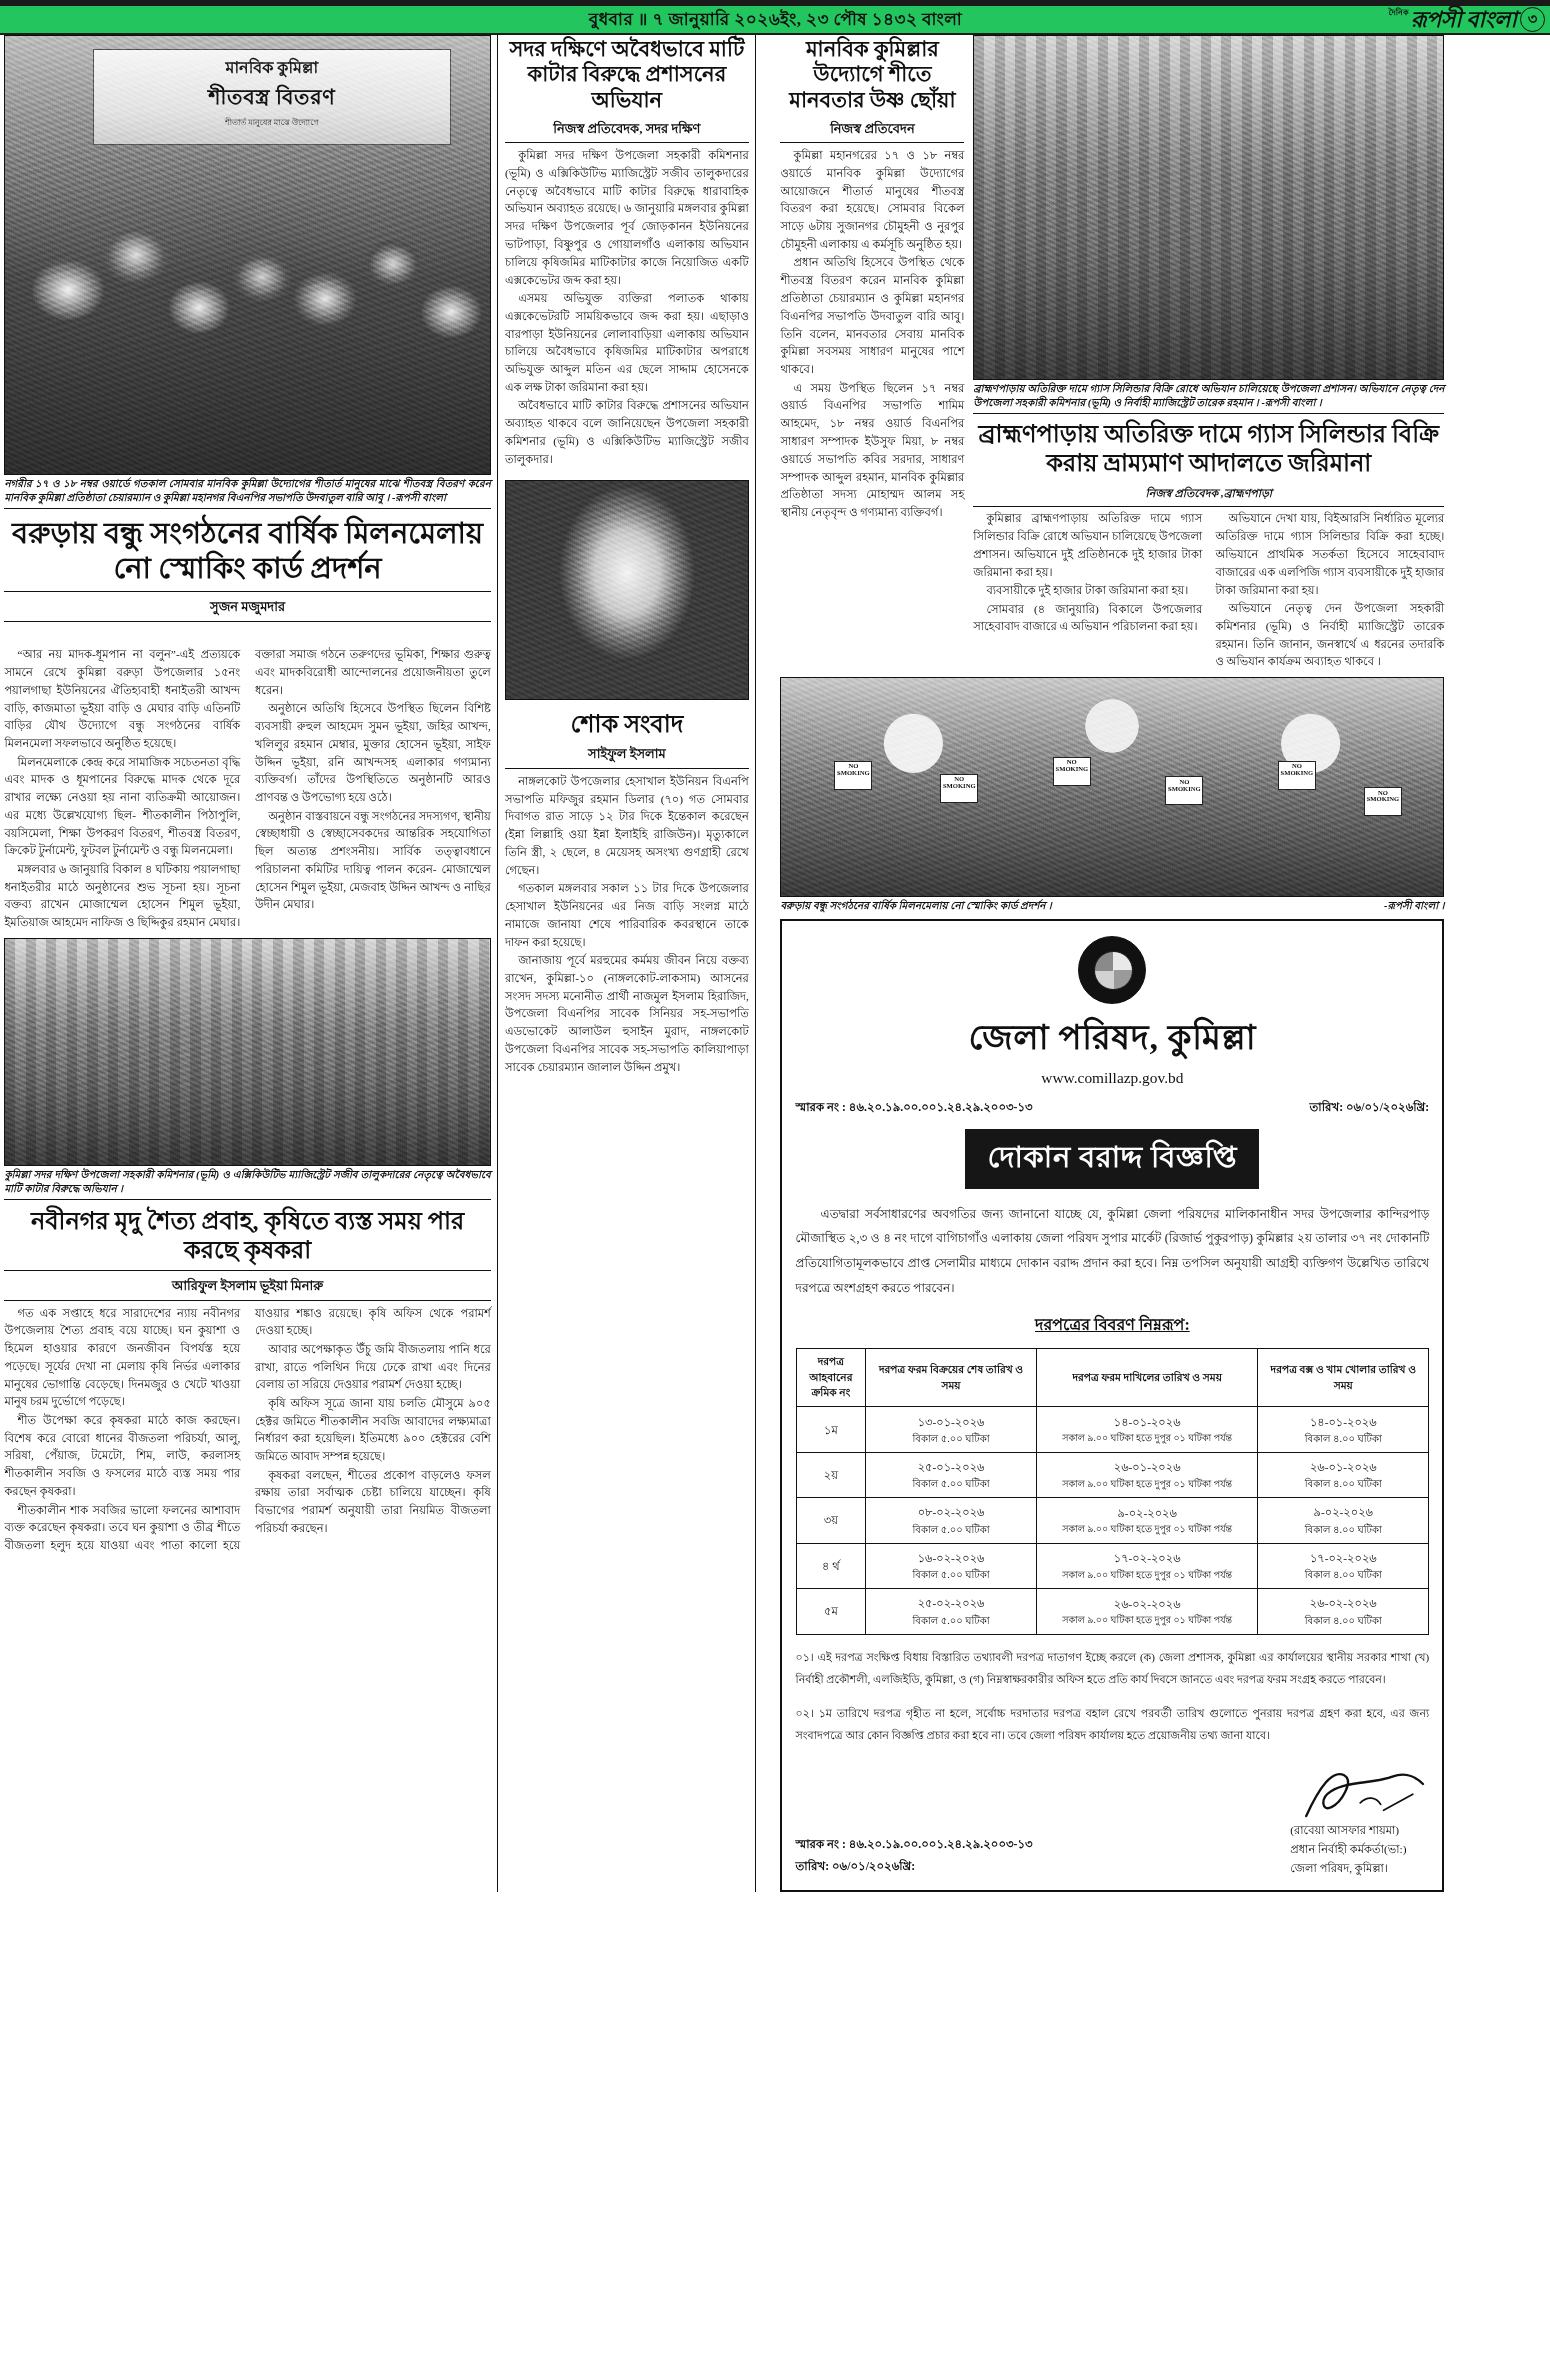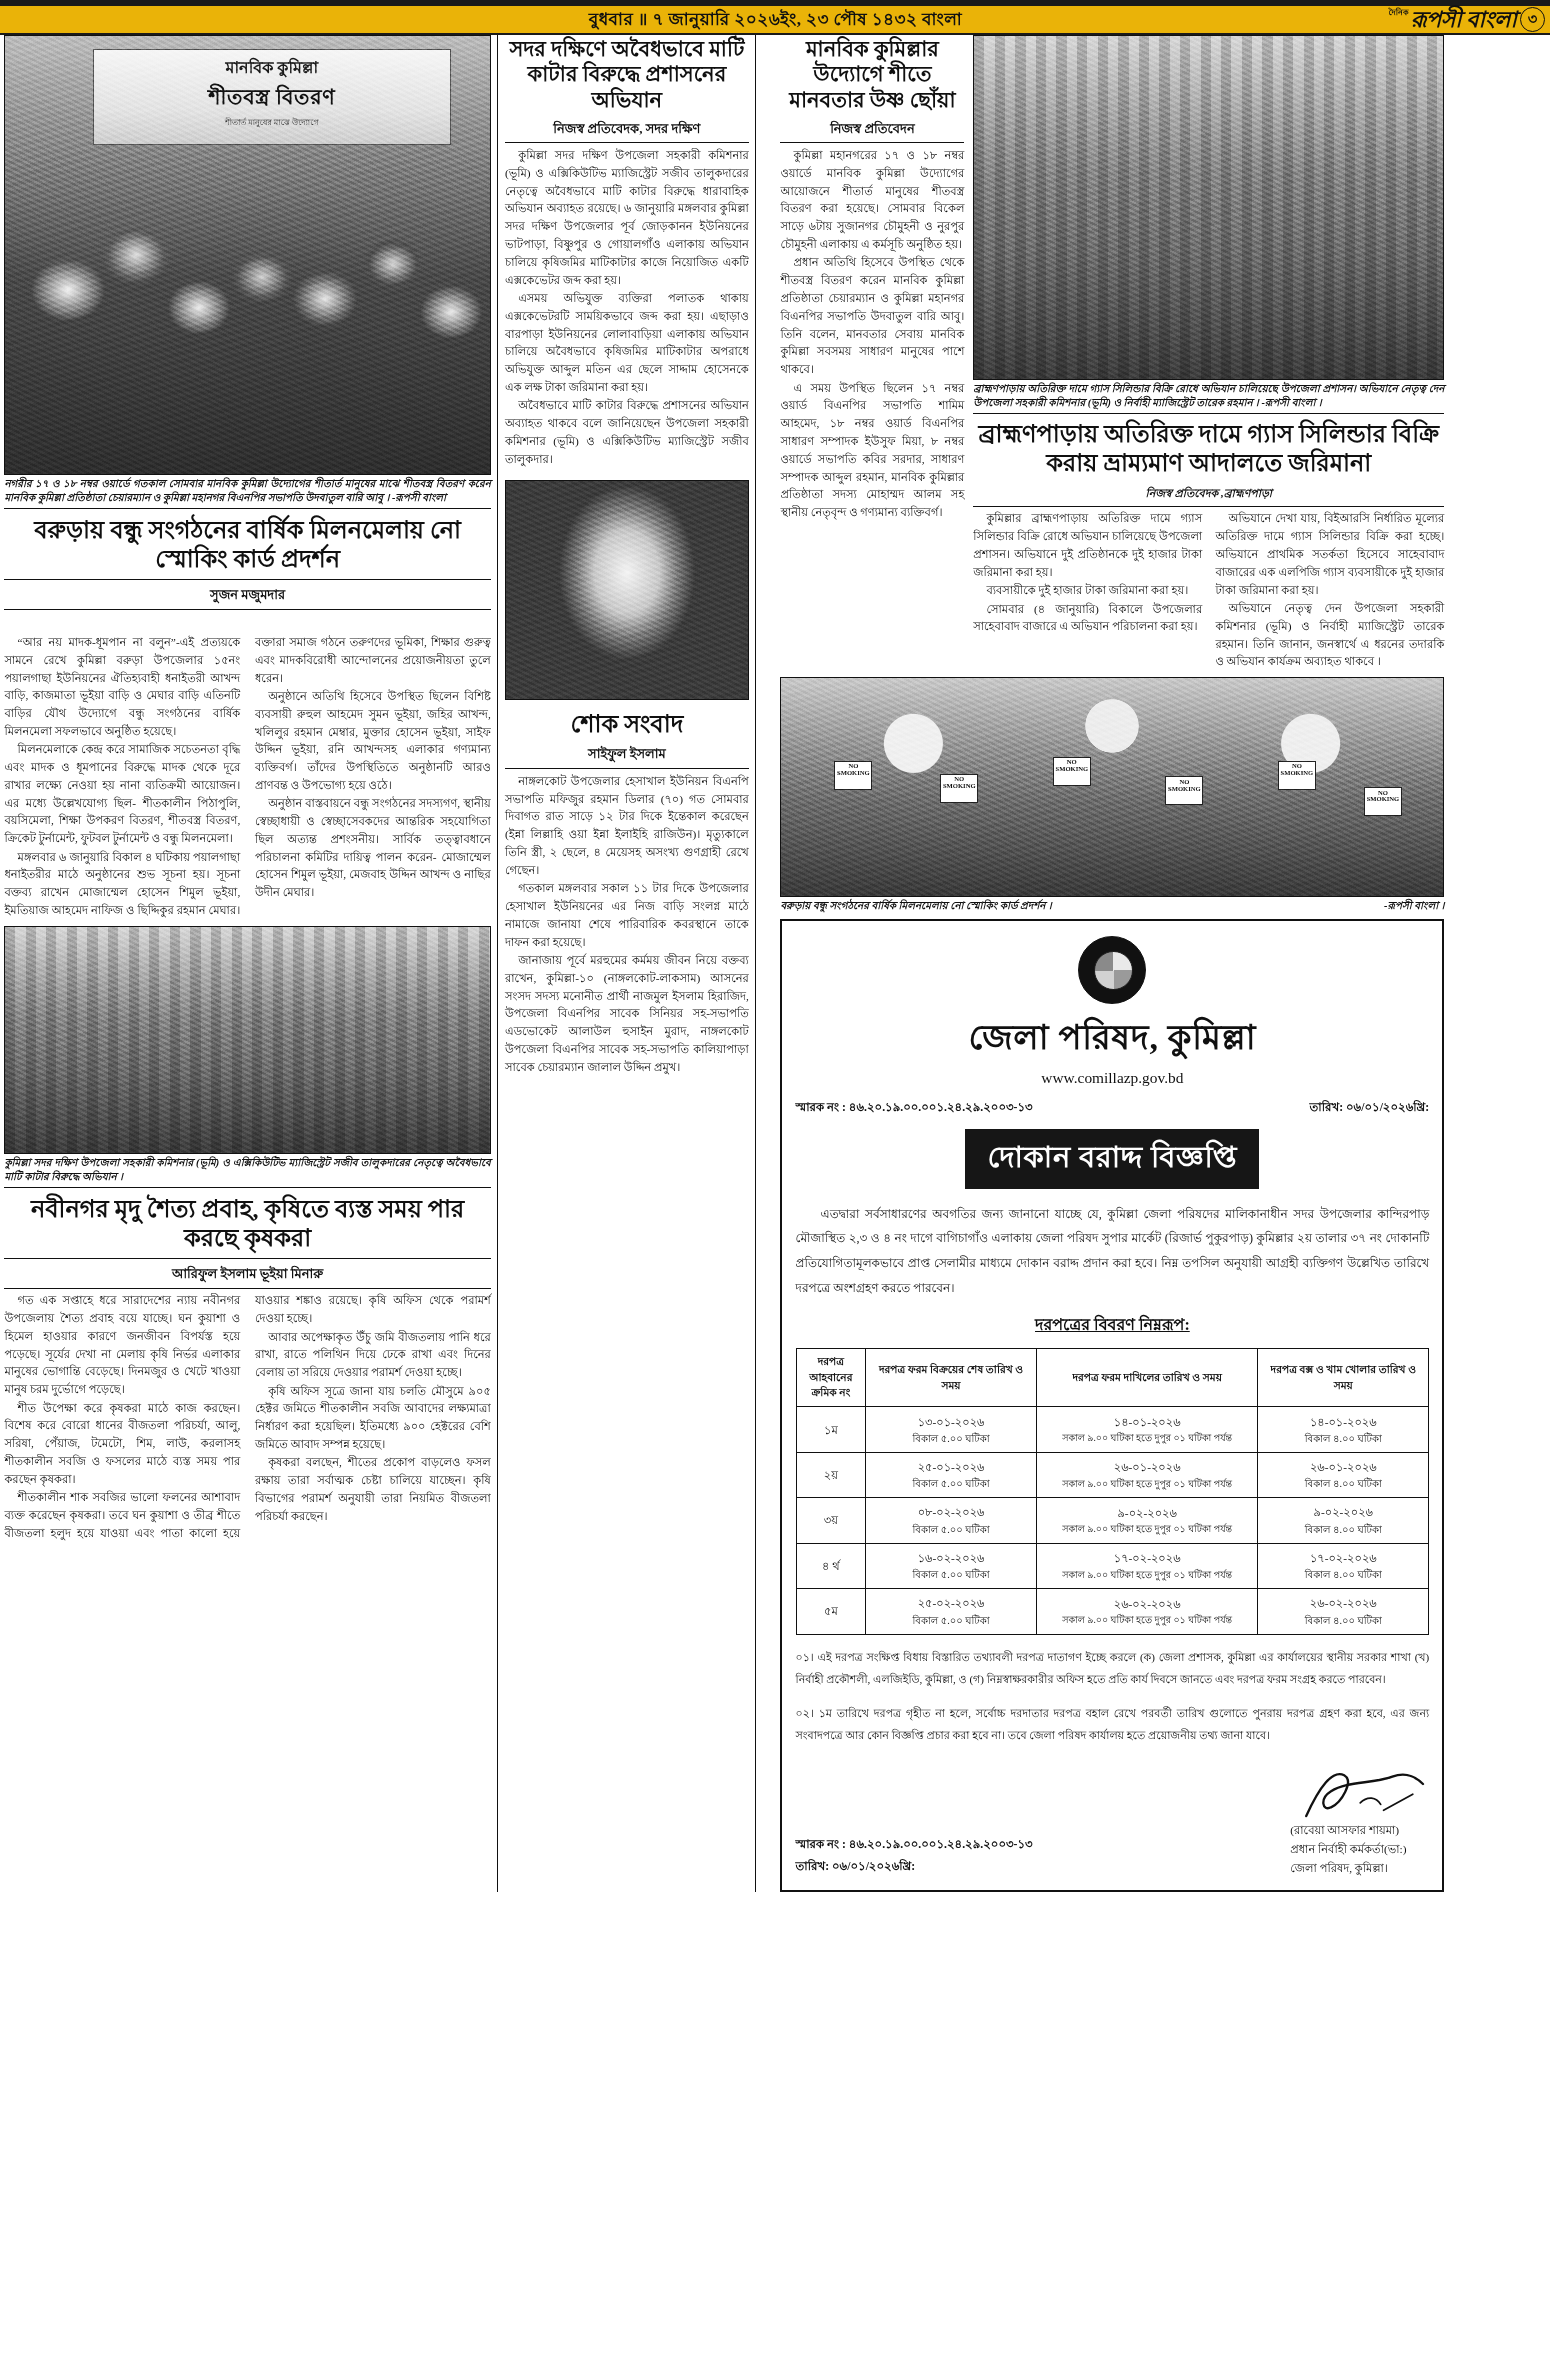--- a/index.html
+++ b/index.html
@@ -14,21 +14,21 @@
     height: 2377px;
     font-family: "Liberation Serif", "DejaVu Serif", serif;
     color: #101010;
     position: relative;
     overflow: hidden;
   }
 
   
   .masthead {
     height: 35px;
-    background: #eab308;
+    background: #22c55e;
     border-top: 6.6px solid #1a1a1a;
     border-bottom: 2.2px solid #1a1a1a;
     display: flex;
     align-items: center;
     justify-content: center;
     position: relative;
   }
   .masthead-date {
     font-size: 17px;
     font-weight: bold;
@@ -79,21 +79,21 @@
   .col-mid    { width: 258px;  padding: 0 6.6px; border-left: 1.5px solid #111; }
   .col-right  { width: 689px; padding-left: 24px; border-left: 1.5px solid #111; }
 
   
   .hl {
     font-weight: bold;
     line-height: 1.22;
     text-align: center;
     margin: 4.4px 0 3.7px 0;
   }
-  .hl-xl { font-size: 24px; }
+  .hl-xl { font-size: 29px; }
   .hl-lg { font-size: 24px; }
   .hl-md { font-size: 21px; }
 
   .rule-top    { border-top: 1.8px solid #111; }
   .rule-bottom { border-bottom: 1.8px solid #111; }
 
   .byline {
     text-align: center;
     font-size: 11px;
     font-weight: bold;

